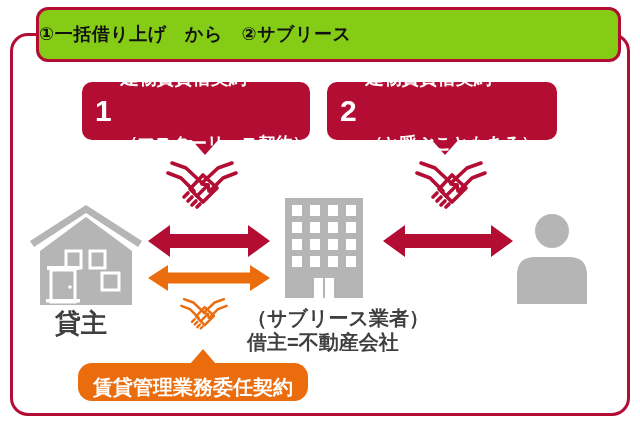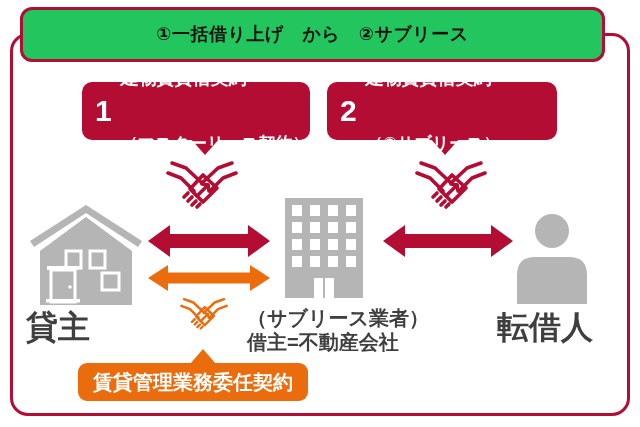--- a/index.html
+++ b/index.html
@@ -6,23 +6,23 @@
     --crimson:#b30d33; --orange:#eb6c0d; --icon-gray:#b5b5b5;
     --label-text:#3f3f3f; --header-text:#111111; --background:#ffffff;
   }
   html,body{margin:0;padding:0;background:#fff;
     font-family:"Liberation Sans","DejaVu Sans",sans-serif;}
   #canvas{position:relative;width:640px;height:427px;background:var(--background);overflow:hidden;}
 
   .outer-border{position:absolute;left:10px;top:33px;width:620px;height:383px;
     border:3px solid var(--crimson);border-radius:18px;box-sizing:border-box;}
 
-  .title-box{position:absolute;left:20px;top:7px;width:585px;height:55px;box-sizing:border-box;
-    background:#22c55e;border:3px solid var(--crimson);border-radius:12px;z-index:3;
-    display:flex;flex-direction:column;justify-content:center;align-items:center;}
+  .title-box{position:absolute;left:36px;top:7px;width:585px;height:55px;box-sizing:border-box;
+    background:#84cc16;border:3px solid var(--crimson);border-radius:12px;z-index:3;
+    display:flex;flex-direction:column;justify-content:center;align-items:flex-start;}
   .title-box div{font-size:18px;font-weight:bold;color:var(--header-text);
     line-height:25px;white-space:nowrap;letter-spacing:.5px;}
 
   .bubble{position:absolute;top:82px;height:58px;box-sizing:border-box;background:var(--crimson);
     border-radius:10px;color:#fff;display:flex;align-items:center;padding-left:13px;z-index:2;}
   .bubble .num{font-size:30px;font-weight:bold;line-height:1;margin-right:9px;}
   .bubble .txt{display:flex;flex-direction:column;}
   .bubble .txt .l1{font-size:18px;font-weight:bold;line-height:21px;white-space:nowrap;}
   .bubble .txt .l2{font-size:17px;font-weight:bold;line-height:21px;white-space:nowrap;margin-top:44px;}
   .bubble1{left:82px;width:228px;}
@@ -35,25 +35,25 @@
 
   .hand{position:absolute;}
   .hand-red{color:var(--crimson);}
   .hand-orange{color:var(--orange);}
 
   .fill-crimson{fill:var(--crimson);}
   .fill-orange{fill:var(--orange);}
   .fill-gray{fill:var(--icon-gray);}
 
   .label{position:absolute;font-weight:bold;color:var(--label-text);}
-  .label-big{font-size:32px;text-align:left;width:110px;}
+  .label-big{font-size:26px;text-align:center;width:110px;}
   .label-mid{font-size:20px;line-height:24px;white-space:nowrap;}
 
   .mgmt-box{position:absolute;left:78px;top:363px;width:230px;height:38px;box-sizing:border-box;
-    background:var(--orange);border-radius:9px;color:#fff;display:flex;align-items:center;
+    background:var(--orange);border-radius:14px;color:#fff;display:flex;align-items:flex-end;
     justify-content:center;font-size:20px;font-weight:bold;white-space:nowrap;z-index:2;}
 </style>
 </head>
 <body>
 
 <div id="canvas">
 
   <svg width="0" height="0" style="position:absolute" aria-hidden="true">
     <symbol id="hs" viewBox="0 0 72 58">
       <g fill="none" stroke="currentColor" stroke-width="3.6" stroke-linecap="round" stroke-linejoin="round">
@@ -84,21 +84,21 @@
       <span class="l1">建物賃貸借契約</span>
       <span class="l2">（マスターリース契約）</span>
     </span>
   </div>
   <div class="tri-down" style="left:190px;top:138px;"></div>
 
   <div class="bubble bubble2">
     <span class="num">2</span>
     <span class="txt">
       <span class="l1">建物賃貸借契約</span>
-      <span class="l2">（②サブリース）</span>
+      <span class="l2">（と呼ぶこともある）</span>
     </span>
   </div>
   <div class="tri-down" style="left:430px;top:138px;"></div>
 
   <svg class="hand hand-red" style="left:166px;top:160px;" width="72" height="58">
       <use href="#hs"></use>
     </svg>
   <svg class="hand hand-red" style="left:415px;top:160px;" width="72" height="58">
       <use href="#hs"></use>
     </svg>
@@ -152,21 +152,20 @@
   </div>
 
   <svg style="position:absolute;left:383px;top:225px;" width="130" height="32" viewBox="0 0 130 32">
     <polygon class="fill-crimson" points="0,16 22,0 22,9 108,9 108,0 130,16 108,32 108,23 22,23 22,32"></polygon>
   </svg>
 
   <svg style="position:absolute;left:516px;top:212px;" width="72" height="92" viewBox="0 0 72 92">
     <circle cx="36" cy="19" r="17" class="fill-gray"></circle>
     <path class="fill-gray" d="M1 92 L1 63 Q1 45 19 45 L53 45 Q71 45 71 63 L71 92 Z"></path>
   </svg>
-  <div class="label label-big" style="left:497px;top:306px;">転借人</div>
 
   <svg class="hand hand-orange" style="left:180px;top:297px;" width="48" height="39">
       <use href="#hs"></use>
     </svg>
   <div class="tri-up" style="left:190px;top:349px;"></div>
   <div class="mgmt-box">
     <span>賃貸管理業務委任契約</span>
   </div>
 
 </div>

